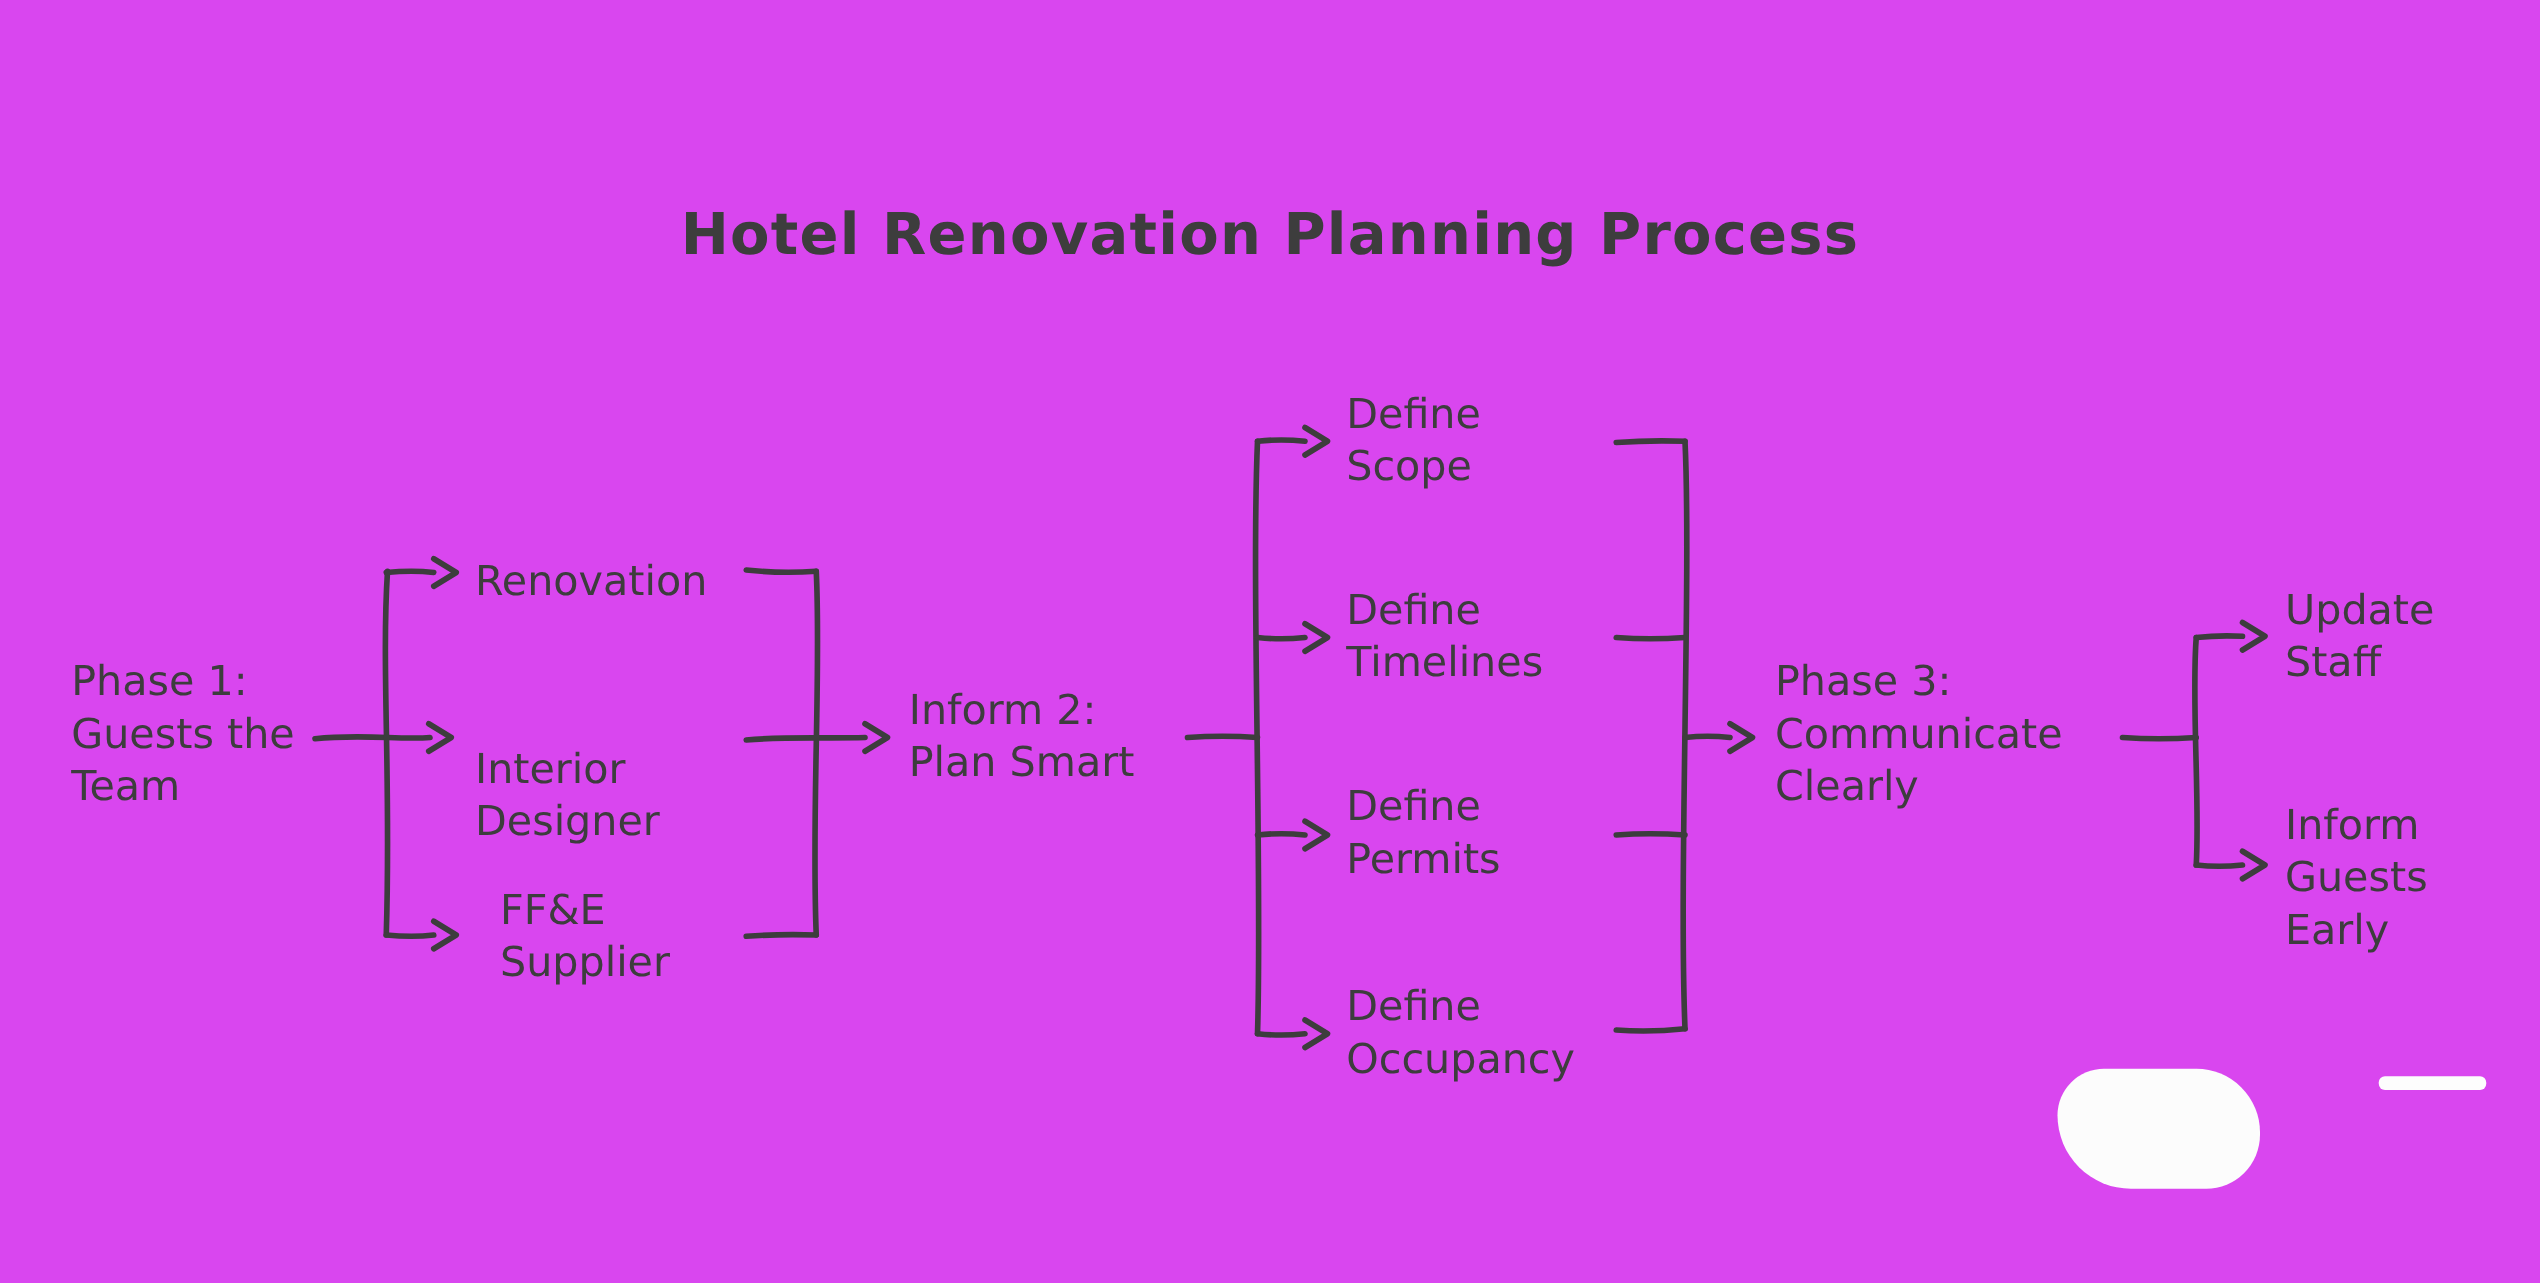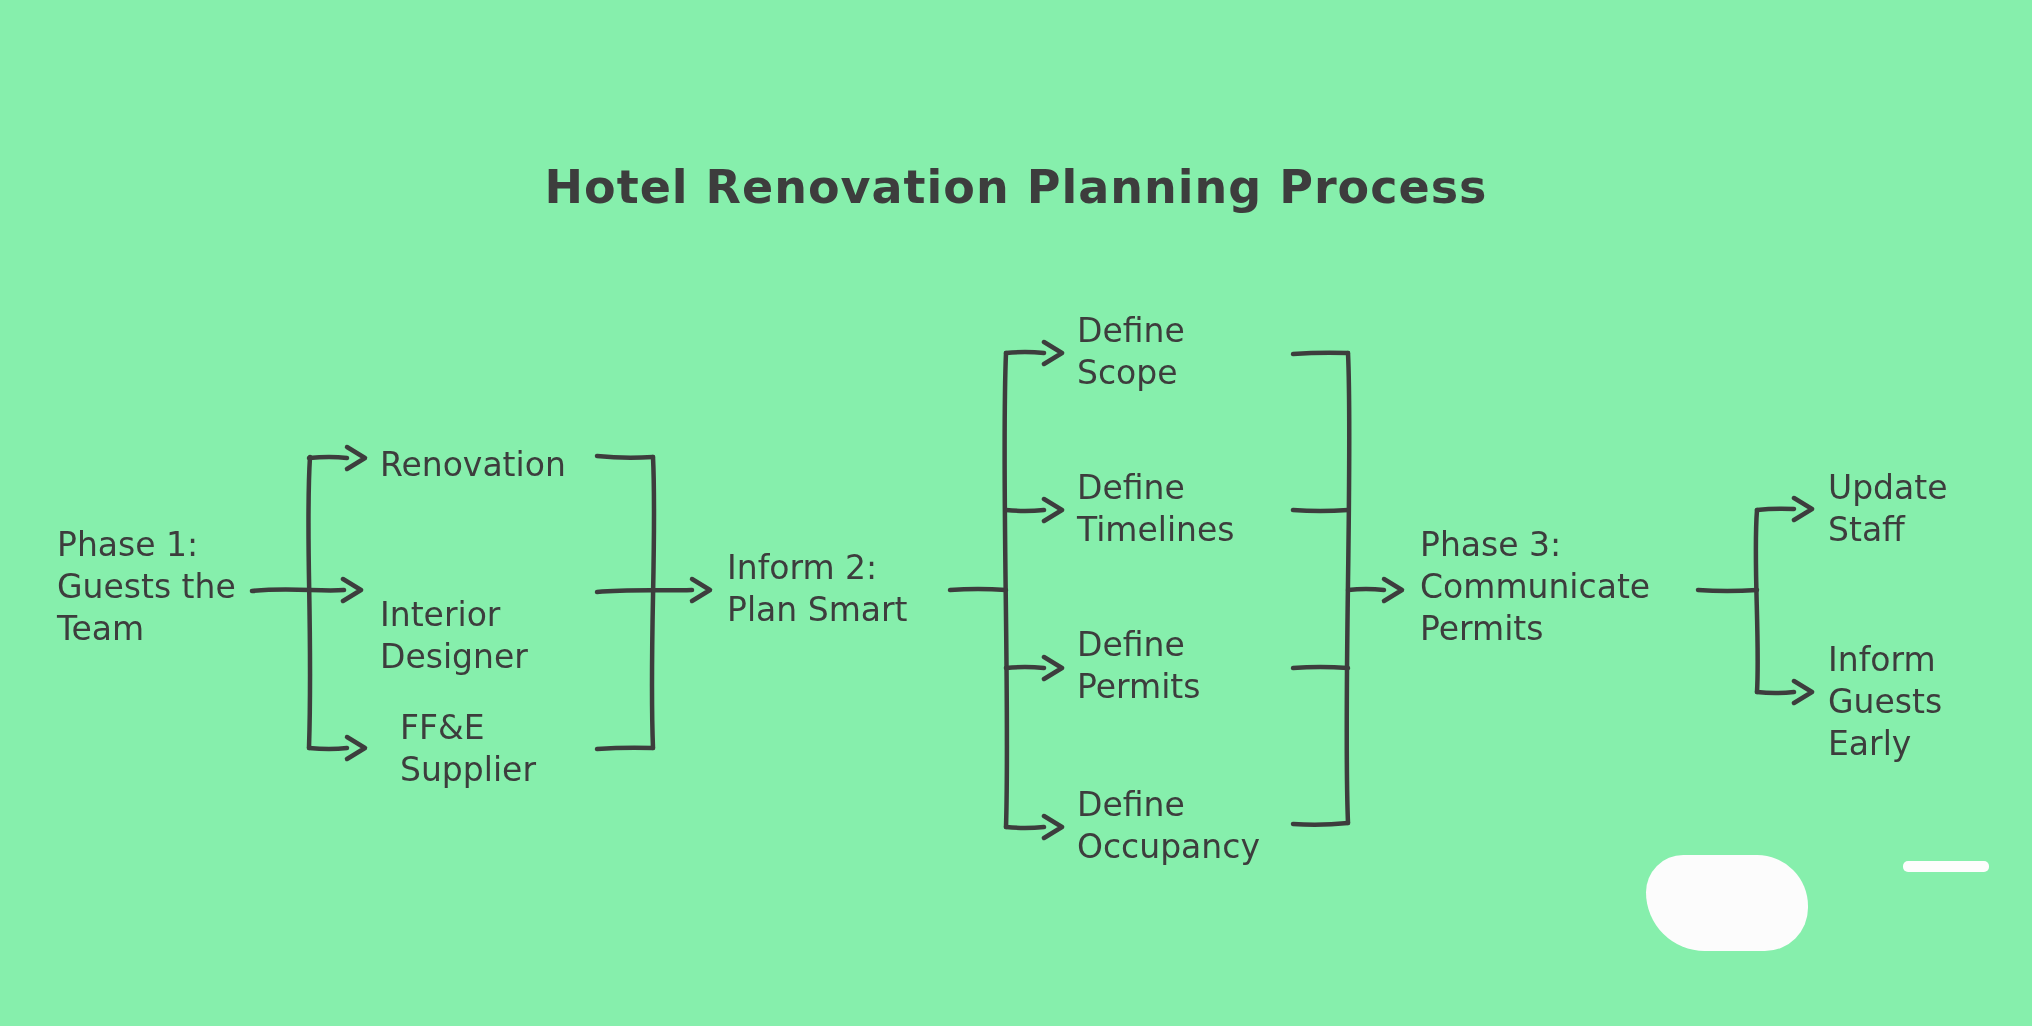--- a/index.html
+++ b/index.html
@@ -4,21 +4,21 @@
 <style>
   html, body {
     margin: 0;
     padding: 0;
     background: #ffffff;
   }
   #stage {
     position: relative;
     width: 2032px;
     height: 1026px;
-    background: #86efac;
+    background: #d946ef;
     overflow: hidden;
     font-family: "DejaVu Sans", sans-serif;
   }
   .page-title {
     position: absolute;
     left: 0;
     right: 0;
     top: 160px;
     text-align: center;
     font-size: 46px;
@@ -133,21 +133,21 @@
 Timelines</div>
 
   <div class="label" style="left:1077px; top:624px;">Define
 Permits</div>
 
   <div class="label" style="left:1077px; top:784px;">Define
 Occupancy</div>
 
   <div class="label" style="left:1420px; top:524px;">Phase 3:
 Communicate
-Permits</div>
+Clearly</div>
 
   <div class="label" style="left:1828px; top:467px;">Update
 Staff</div>
 
   <div class="label" style="left:1828px; top:624px;margin-top:15px;">Inform
 Guests
 Early</div>
 
   <div class="artifact blob"></div>
   <div class="artifact strip"></div>

